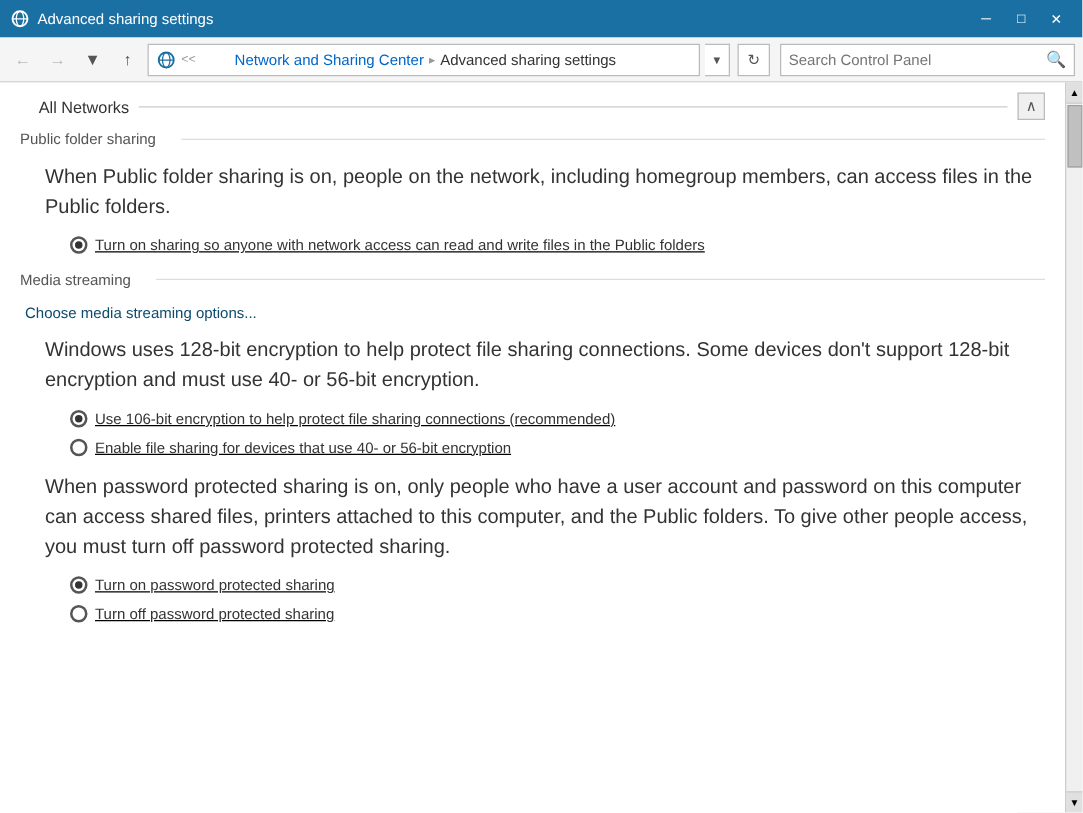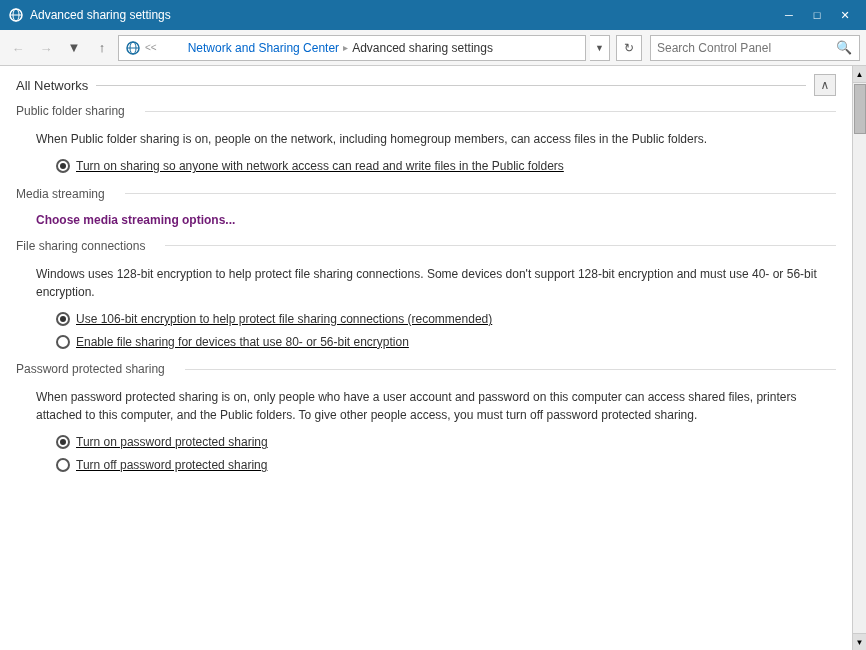--- a/index.html
+++ b/index.html
@@ -120,21 +120,21 @@
       background: white;
       cursor: pointer;
       display: flex;
       align-items: center;
       justify-content: center;
       color: #555;
       margin-left: 2px;
     }
     .search-box {
       height: 26px;
-      width: 210px;
+      width: 236px;
       border: 1px solid #bbb;
       background: white;
       display: flex;
       align-items: center;
       padding: 0 6px;
       gap: 4px;
       margin-left: 4px;
     }
     .search-input {
       border: none;
@@ -161,21 +161,21 @@
 
     
     .content-area::-webkit-scrollbar { width: 14px; }
     .content-area::-webkit-scrollbar-track { background: #f0f0f0; }
     .content-area::-webkit-scrollbar-thumb { background: #c0c0c0; border: 1px solid #a0a0a0; }
 
     
     .section-header {
       display: flex;
       align-items: center;
-      padding: 8px 16px 4px 16px;
+      padding: 8px 16px 4px 31px;
       gap: 8px;
     }
     .section-title {
       font-size: 13px;
       font-weight: normal;
       color: #333;
       white-space: nowrap;
     }
     .section-line {
       flex: 1;
@@ -210,21 +210,21 @@
       color: #555;
       white-space: nowrap;
     }
     .subsection-line {
       flex: 1;
       height: 1px;
       background: #ddd;
     }
 
     .description {
-      font-size: 12px;
+      font-size: 16px;
       color: #333;
       line-height: 1.5;
       margin: 0 16px 10px 16px;
       padding-left: 20px;
     }
 
     .options {
       margin: 0 16px 12px 16px;
       padding-left: 40px;
       text-decoration: underline;
@@ -258,26 +258,25 @@
       background: #333;
     }
 
     .radio-label {
       font-size: 12px;
       color: #333;
       line-height: 1.4;
     }
 
     .link-text {
-      color: #701a75;
-      cursor: pointer;
-      font-size: 12px;
-      margin: 0 16px 12px 36px;
+      color: #0c4a6e;
+      cursor: pointer;
+      font-size: 12px;
+      margin: 0 16px 12px 20px;
       display: block;
-      font-weight: bold;
     }
   </style>
 </head>
 <body>
 
 <div class="title-bar">
   <span class="title-bar-icon">
     <svg width="16" height="16" viewBox="0 0 16 16">
       <circle cx="8" cy="8" r="6" fill="none" stroke="white" stroke-width="1.5"></circle>
       <ellipse cx="8" cy="8" rx="3" ry="6" fill="none" stroke="white" stroke-width="1"></ellipse>
@@ -340,44 +339,32 @@
     </div>
 
     <div class="subsection">
       <div class="subsection-header">
         <span class="subsection-title">Media streaming</span>
         <div class="subsection-line"></div>
       </div>
     </div>
     <a class="link-text">Choose media streaming options...</a>
 
-    <div class="subsection">
-      <div class="subsection-header">
-        <span class="subsection-title">File sharing connections</span>
-        <div class="subsection-line"></div>
-      </div>
-    </div>
     <p class="description">Windows uses 128-bit encryption to help protect file sharing connections. Some devices don't support 128-bit encryption and must use 40- or 56-bit encryption.</p>
     <div class="options">
       <label class="radio-option">
         <div class="radio-btn checked"></div>
         <span class="radio-label">Use 106-bit encryption to help protect file sharing connections (recommended)</span>
       </label>
       <label class="radio-option">
         <div class="radio-btn"></div>
-        <span class="radio-label">Enable file sharing for devices that use 80- or 56-bit encryption</span>
-      </label>
-    </div>
-
-    <div class="subsection">
-      <div class="subsection-header">
-        <span class="subsection-title">Password protected sharing</span>
-        <div class="subsection-line"></div>
-      </div>
-    </div>
+        <span class="radio-label">Enable file sharing for devices that use 40- or 56-bit encryption</span>
+      </label>
+    </div>
+
     <p class="description">When password protected sharing is on, only people who have a user account and password on this computer can access shared files, printers attached to this computer, and the Public folders. To give other people access, you must turn off password protected sharing.</p>
     <div class="options" style="margin-bottom: 8px;">
       <label class="radio-option">
         <div class="radio-btn checked"></div>
         <span class="radio-label">Turn on password protected sharing</span>
       </label>
       <label class="radio-option">
         <div class="radio-btn"></div>
         <span class="radio-label">Turn off password protected sharing</span>
       </label>

